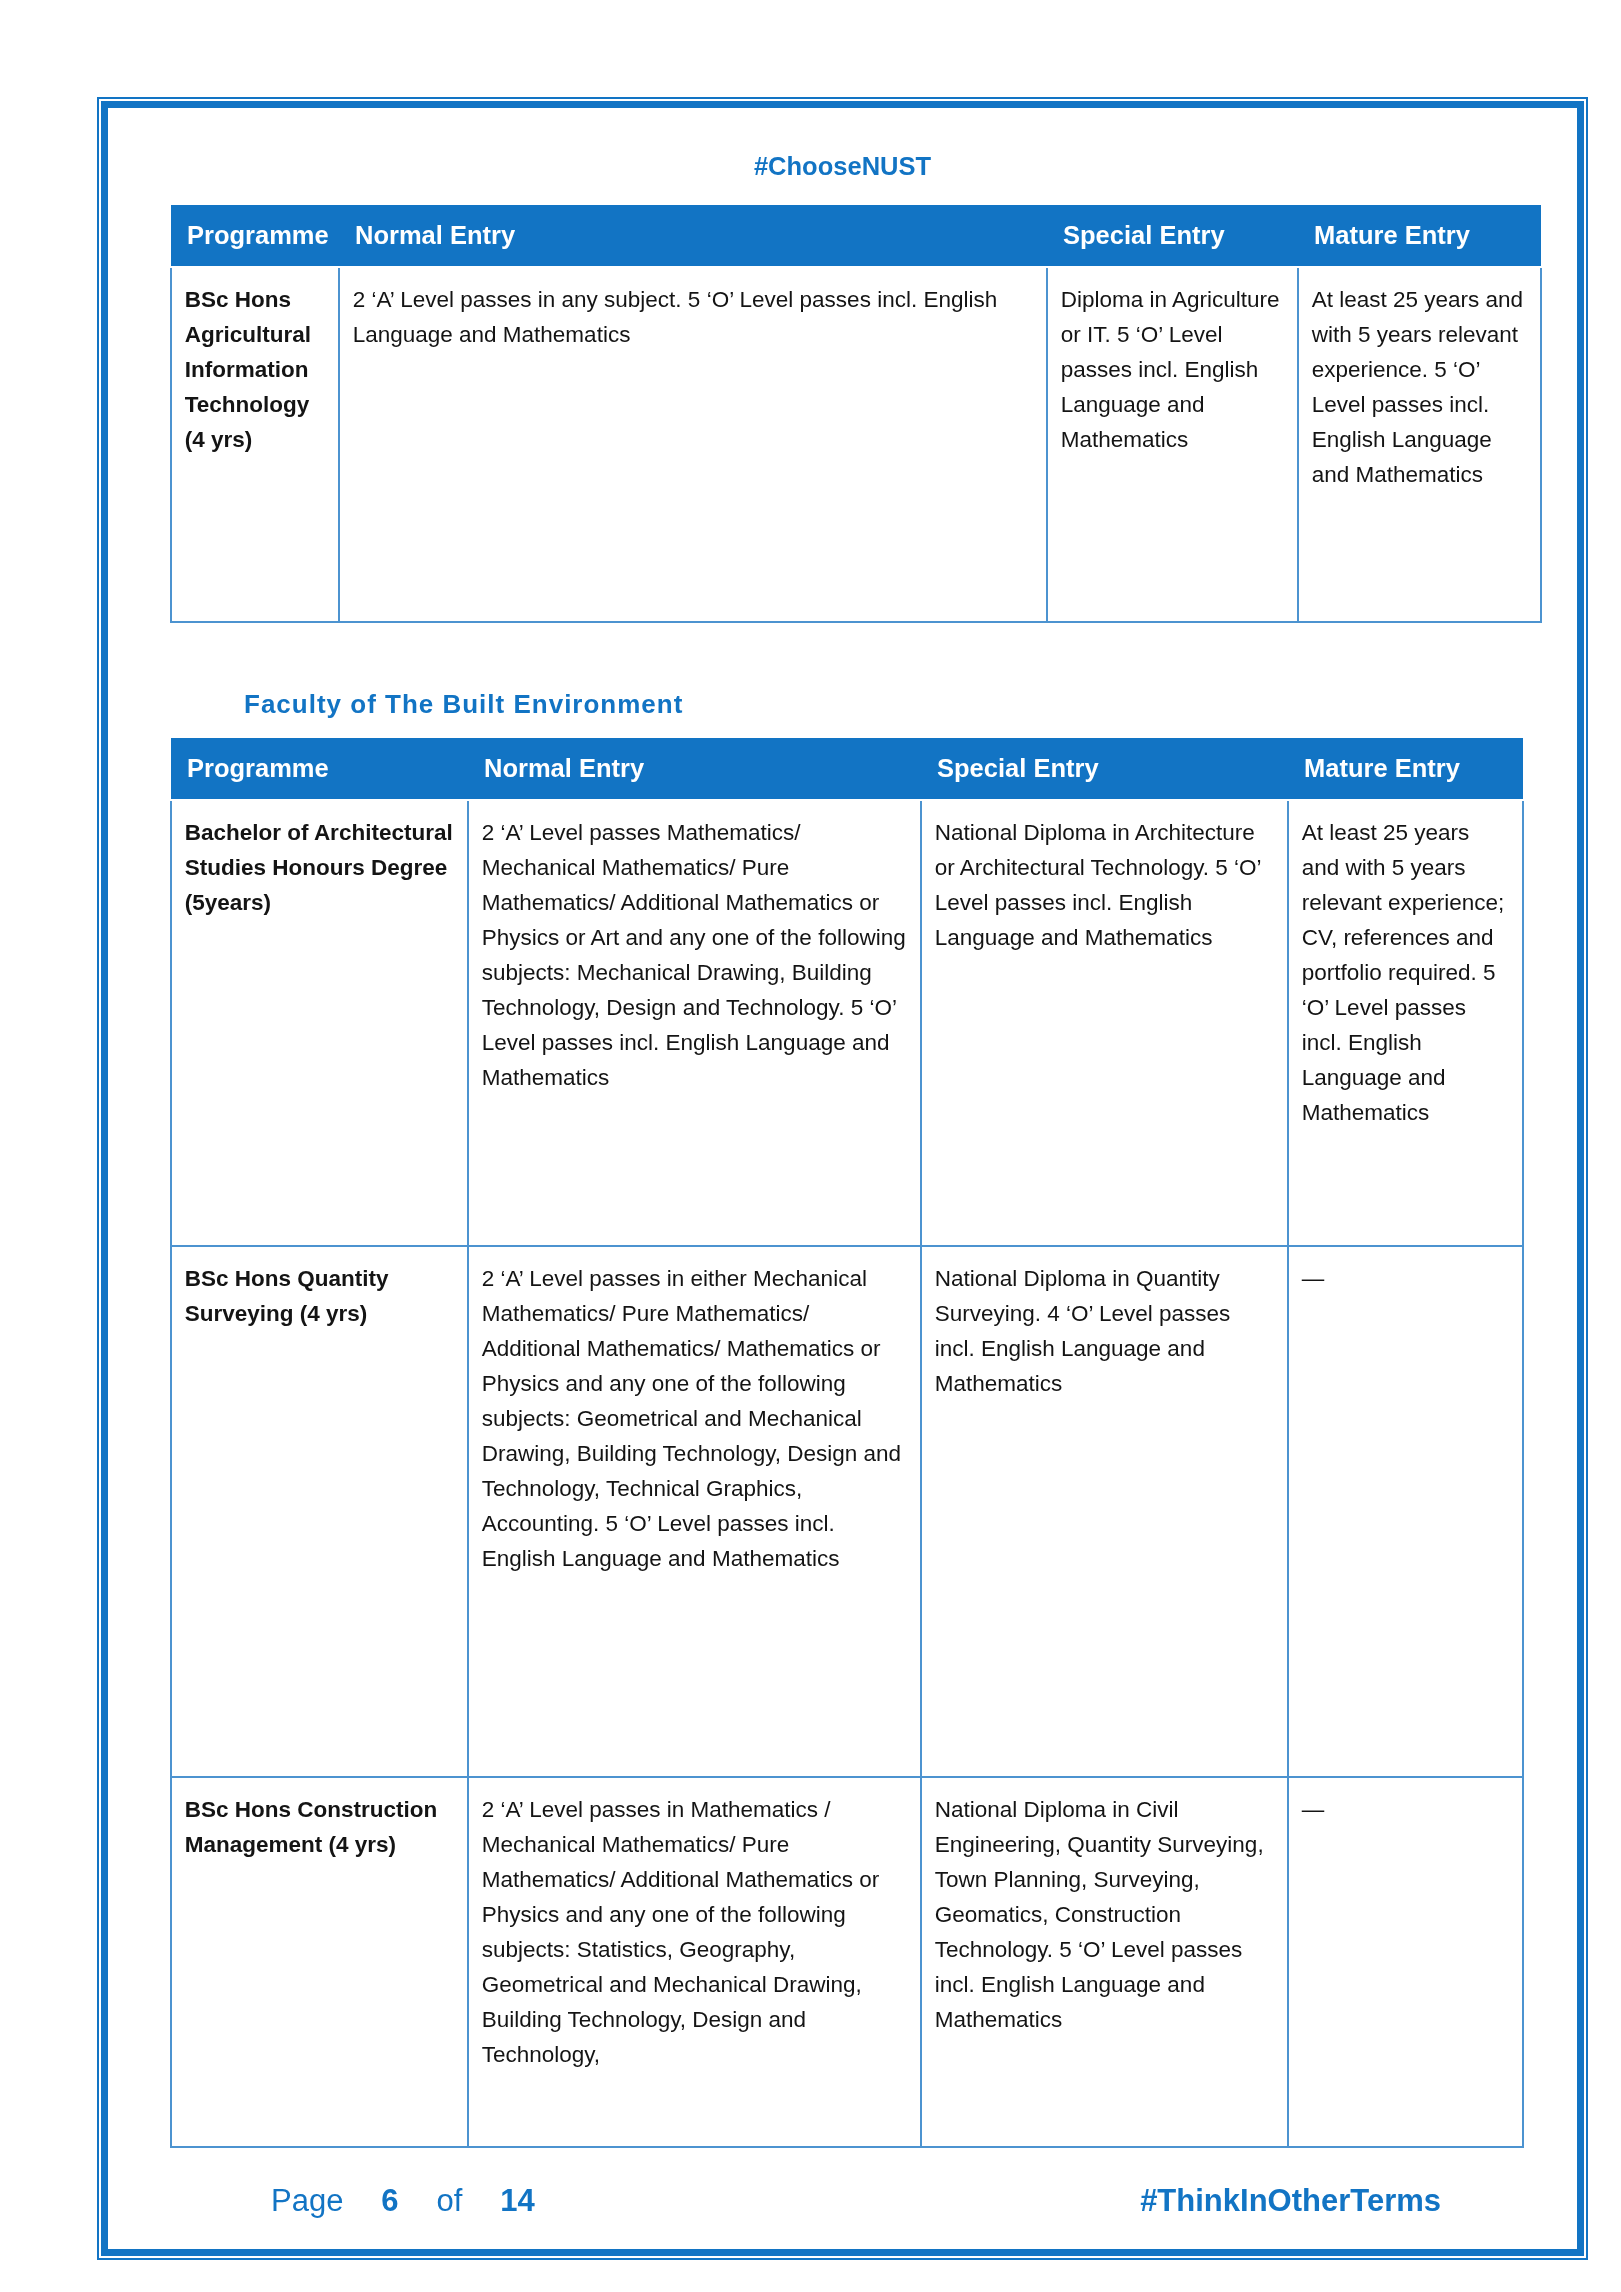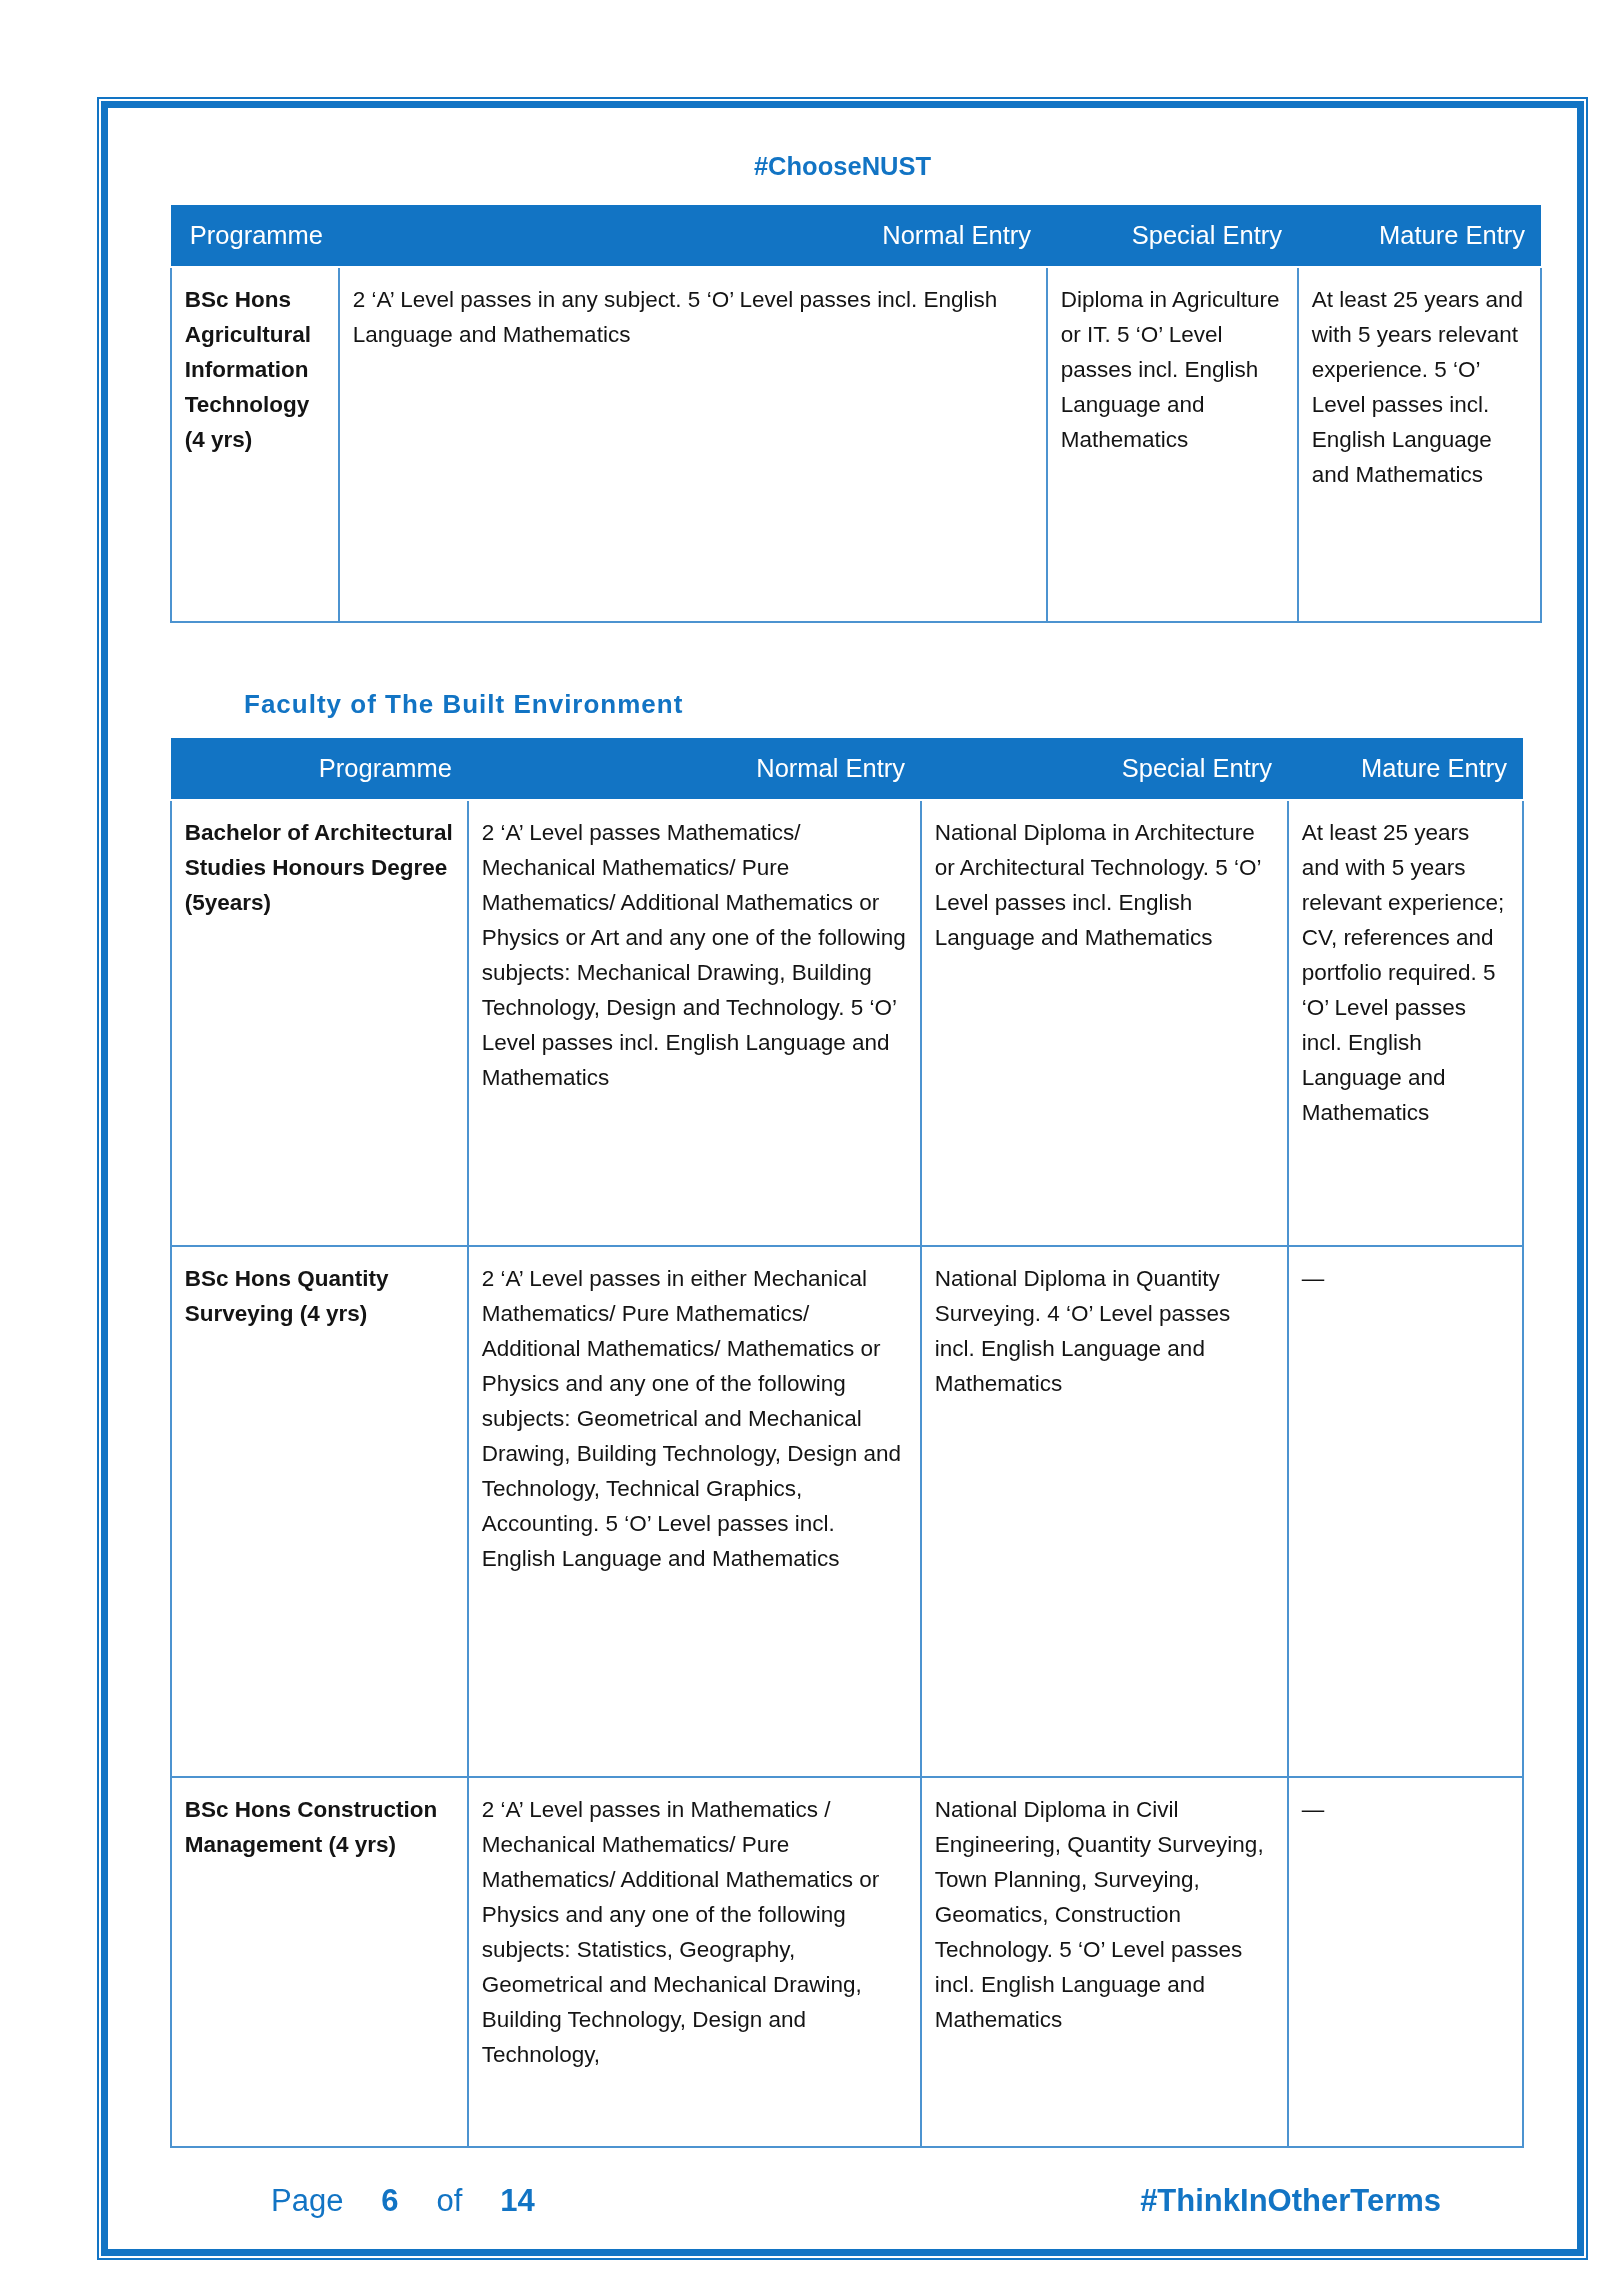--- a/index.html
+++ b/index.html
@@ -33,23 +33,23 @@
 
   table.req{
     position:absolute;
     border-collapse:collapse;
     table-layout:fixed;
     background:#fff;
   }
   table.req th{
     background:var(--blue);
     color:#fff;
-    font-size:25.5px;font-weight:normal;
+    font-size:25.5px;font-weight:bold;
     height:46px;
-    text-align:right;vertical-align:middle;
+    text-align:left;vertical-align:middle;
     border:0;border-bottom:2.9px solid #ffffff;
   }
   table.req td{
     border:2px solid var(--cellborder);
     padding:13.7px 13.7px 9.8px 12.7px;
     font-size:22.5px;line-height:35px;
     vertical-align:top;
     background:#fff;
     word-wrap:break-word;
   }

